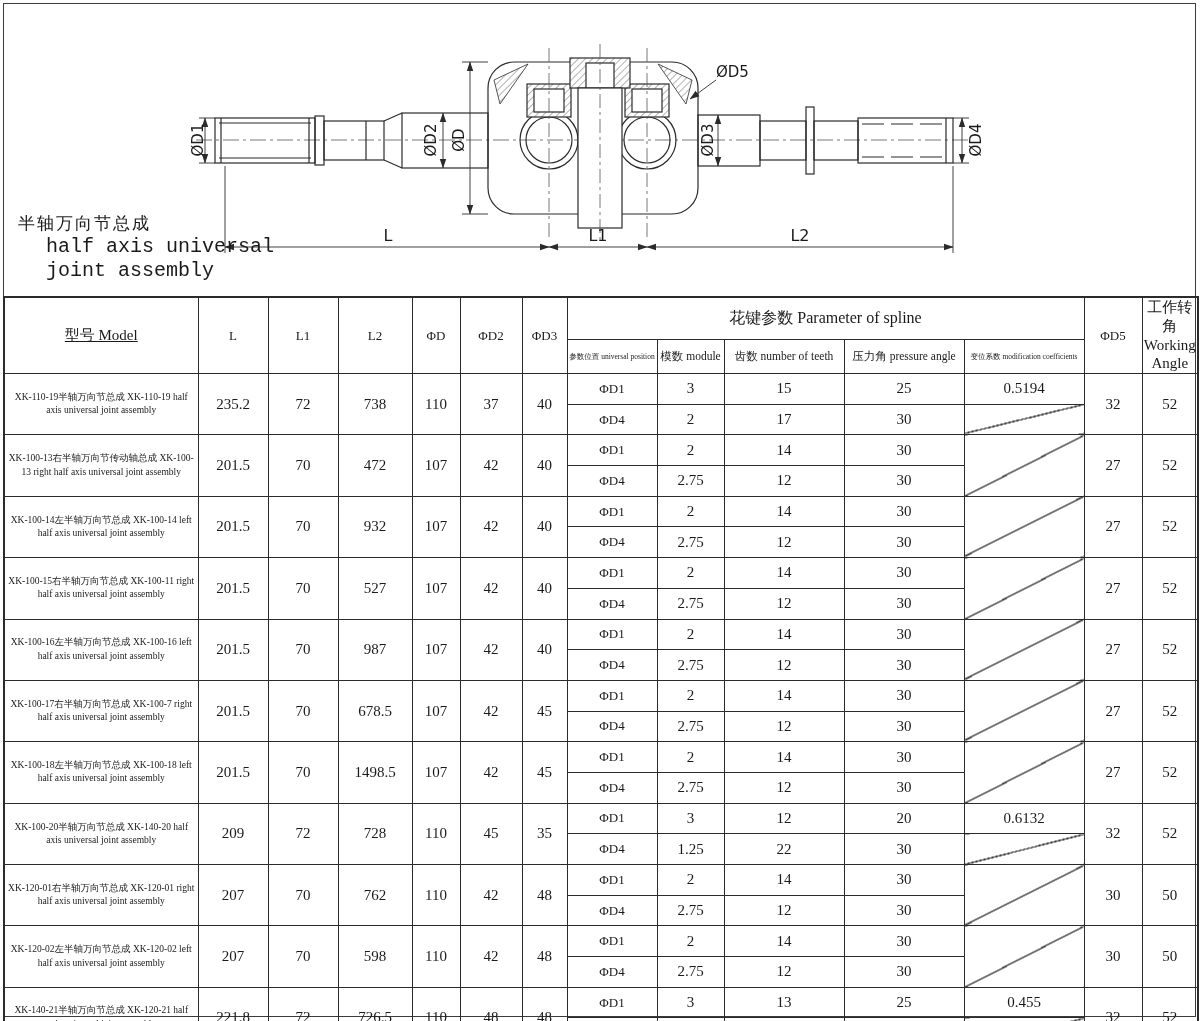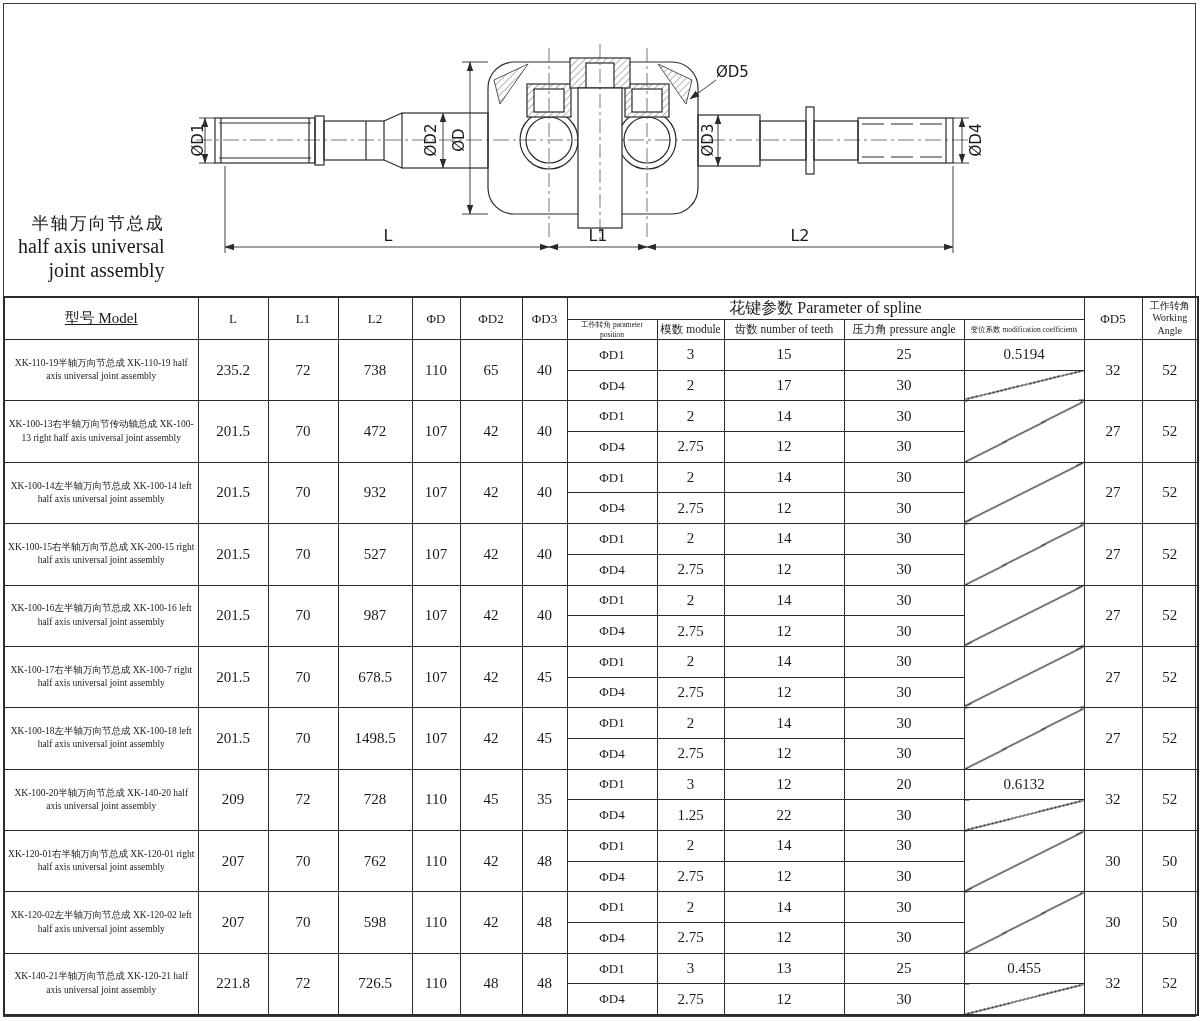--- a/index.html
+++ b/index.html
@@ -1,36 +1,36 @@
 <!DOCTYPE html>
 <html><head>
 <meta charset="utf-8">
 <style>
   html,body { margin:0; padding:0; background:#fff; }
   body { width:1200px; height:1021px; position:relative; font-family:"Liberation Serif", serif; color:#1a1a1a; }
   .sheet { position:absolute; inset:0; background:#fff; }
   .frame { position:absolute; left:3px; top:3px; width:1193px; height:1014px; border:1.5px solid #3a3a3a; box-sizing:border-box; }
   .drawing-area { position:absolute; left:0; top:0; width:1200px; height:296px; }
-  .title-block { position:absolute; left:18px; top:212px; font-family:Liberation Serif, serif;text-align:right; }
+  .title-block { position:absolute; left:18px; top:212px; font-family:Liberation Mono, monospace; }
   .title-cn { font-size:17px; letter-spacing:2px; }
-  .title-en { font-size:20px; line-height:1.18; }
+  .title-en { font-size:20px; line-height:1.18;margin-left:28px; }
 
   table.spec { position:absolute; left:3px; top:296px; width:1194px; border-collapse:collapse; table-layout:fixed;
                border:2px solid #2b2b2b; }
   table.spec th, table.spec td { border:1px solid #2b2b2b; padding:0 1px; text-align:center; vertical-align:middle;
                font-weight:normal; overflow:hidden; }
   thead tr { height:18px; }
   tbody tr { height:30.7px;margin-top:8px; }
   tbody tr.grp > td { border-top:1.6px solid #2b2b2b; }
   th.h-model { font-size:15px;text-decoration:underline; }
   th.h-dim { font-size:13px; }
   th.h-group { font-size:16px; }
   th.h-sub { font-size:11.5px; }
   th.h-tiny { font-size:7.5px; }
-  th.h-angle { font-size:10px; line-height:1.25; }
+  th.h-angle { font-size:15px; line-height:1.25; }
   td.num { font-size:15px; }
   td.pos { font-size:13px; }
   td.model-cell { font-size:9.5px; line-height:1.4; padding:0 8px; }
   td.slash { background-image:linear-gradient(to bottom right,
       transparent calc(50% - 0.7px), #3a3a3a calc(50% - 0.7px),
       #3a3a3a calc(50% + 0.7px), transparent calc(50% + 0.7px)); }
   svg text { font-family:"DejaVu Sans", sans-serif; font-size:15px; fill:#1a1a1a; stroke:none; }
   svg text.dimlab { font-size:16px; }
 </style>
 </head>
@@ -163,35 +163,35 @@
         <th rowspan="2" class="h-dim">ΦD2</th>
         <th rowspan="2" class="h-dim">ΦD3</th>
         <th colspan="5" class="h-group">花键参数 Parameter of spline</th>
         <th rowspan="2" class="h-dim">ΦD5</th>
         <th rowspan="2" class="h-angle">
           <div>工作转角</div>
           <div>Working Angle</div>
         </th>
       </tr>
       <tr>
-        <th class="h-tiny">工作转角 parameter position</th>
+        <th class="h-tiny">参数位置 universal position</th>
         <th class="h-sub">模数 module</th>
         <th class="h-sub">齿数 number of teeth</th>
         <th class="h-sub">压力角 pressure angle</th>
         <th class="h-tiny">变位系数 modification coefficients</th>
       </tr>
     </thead>
     <tbody>
         <tr class="grp">
           <td class="model-cell" rowspan="2"><span>XK-110-19半轴万向节总成</span> <span>XK-110-19 half axis universal joint assembly</span></td>
           <td class="num" rowspan="2">235.2</td>
           <td class="num" rowspan="2">72</td>
           <td class="num" rowspan="2">738</td>
           <td class="num" rowspan="2">110</td>
-          <td class="num" rowspan="2">65</td>
+          <td class="num" rowspan="2">37</td>
           <td class="num" rowspan="2">40</td>
           <td class="pos">ΦD1</td>
           <td class="num">3</td>
           <td class="num">15</td>
           <td class="num">25</td>
           <td class="num">0.5194</td>
           <td class="num" rowspan="2">32</td>
           <td class="num" rowspan="2">52</td>
         </tr>
         <tr>
@@ -239,21 +239,21 @@
           <td class="num" rowspan="2">27</td>
           <td class="num" rowspan="2">52</td>
         </tr>
         <tr>
           <td class="pos">ΦD4</td>
           <td class="num">2.75</td>
           <td class="num">12</td>
           <td class="num">30</td>
         </tr>
         <tr class="grp">
-          <td class="model-cell" rowspan="2"><span>XK-100-15右半轴万向节总成</span> <span>XK-200-15 right half axis universal joint assembly</span></td>
+          <td class="model-cell" rowspan="2"><span>XK-100-15右半轴万向节总成</span> <span>XK-100-11 right half axis universal joint assembly</span></td>
           <td class="num" rowspan="2">201.5</td>
           <td class="num" rowspan="2">70</td>
           <td class="num" rowspan="2">527</td>
           <td class="num" rowspan="2">107</td>
           <td class="num" rowspan="2">42</td>
           <td class="num" rowspan="2">40</td>
           <td class="pos">ΦD1</td>
           <td class="num">2</td>
           <td class="num">14</td>
           <td class="num">30</td>

